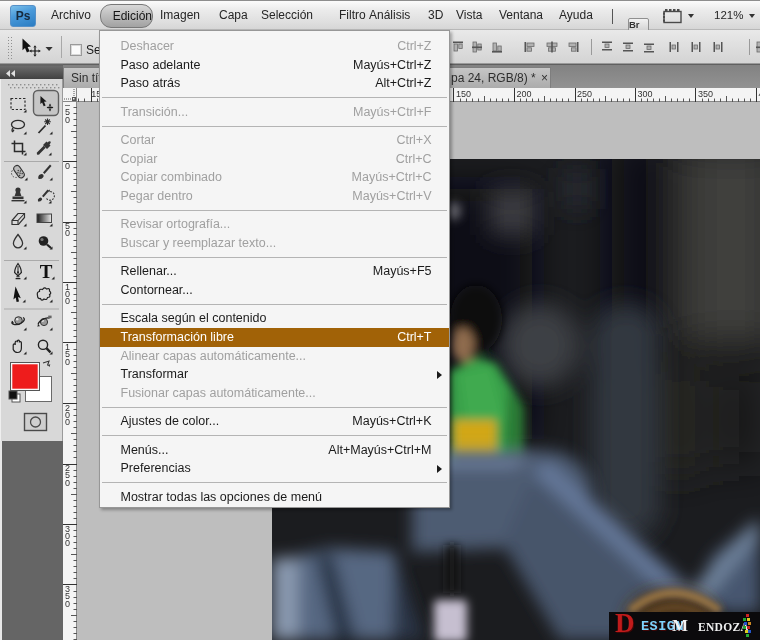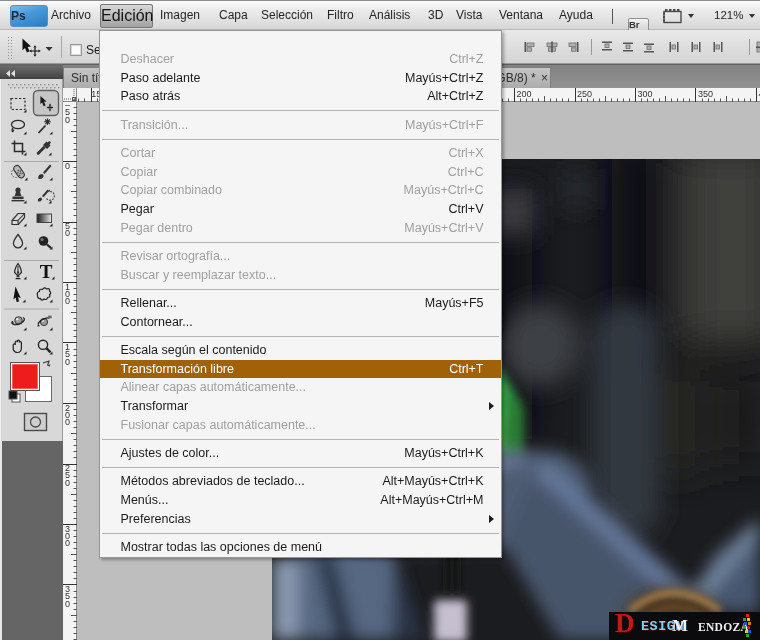--- a/index.html
+++ b/index.html
@@ -1,41 +1,41 @@
 <!DOCTYPE html>
 <html><head><meta charset="utf-8">
 <style>
 *{margin:0;padding:0;box-sizing:border-box}
 html,body{width:760px;height:640px;overflow:hidden;font-family:"Liberation Sans",sans-serif;background:#656565}
 
 #menubar{position:absolute;left:0;top:0;width:760px;height:30px;background:linear-gradient(#fbfbfb 0px,#ececec 30%,#dfdfdf 75%,#d6d6d6 100%);border-top:1px solid #8d8d8d;border-bottom:1px solid #b8b8b8}
 #menubar .mlab{position:absolute;top:7px;font-size:12px;color:#262626}
-#pslogo{position:absolute;left:10px;top:4px;width:38px;height:22px;border-radius:3px;background:linear-gradient(160deg,#7cc0ea 0%,#4a9ada 40%,#2a7cc2 100%);border:1px solid #5590c8;color:#16293c;font-size:12px;font-weight:bold;text-align:left;line-height:20px}
-#edbtn{position:absolute;left:100px;top:3px;width:53px;height:24px;background:linear-gradient(#d8d8d8,#bcbcbc 50%,#a2a2a2);border:1px solid #787878;border-radius:2px;color:#141414;font-size:16px;text-align:right;line-height:22px}
+#pslogo{position:absolute;left:10px;top:4px;width:26px;height:22px;border-radius:3px;background:linear-gradient(160deg,#7cc0ea 0%,#4a9ada 40%,#2a7cc2 100%);border:1px solid #5590c8;color:#16293c;font-size:12px;font-weight:bold;text-align:center;line-height:20px}
+#edbtn{position:absolute;left:100px;top:3px;width:53px;height:24px;background:linear-gradient(#d8d8d8,#bcbcbc 50%,#a2a2a2);border:1px solid #787878;border-radius:11px;color:#141414;font-size:12px;text-align:right;line-height:22px}
 #mbsep{position:absolute;left:612px;top:8px;width:1px;height:15px;background:#555}
 #brbtn{position:absolute;left:628px;top:17px;width:21px;height:14px;background:linear-gradient(#f2f2f2,#d2d2d2);border:1px solid #909090;border-radius:2px;color:#333;font-size:9.5px;font-weight:bold;line-height:12px}
 .dnarrow{position:absolute;width:0;height:0;border-left:3.6px solid transparent;border-right:3.6px solid transparent;border-top:4.6px solid #333}
 
 #optbar{position:absolute;left:0;top:30px;width:760px;height:34px;background:linear-gradient(#e9e9e9,#dcdcdc 60%,#d4d4d4);border-bottom:1px solid #9a9a9a}
 #optgrip{position:absolute;left:7px;top:6px;width:5px;height:23px;background-image:radial-gradient(circle,#909090 0.7px,transparent 0.9px);background-size:3px 3px}
 
 #collapsebar{position:absolute;left:0;top:66px;width:63px;height:13px;background:linear-gradient(#6c6c6c,#414141)}
 #toolspanel{position:absolute;left:0;top:79px;width:63px;height:362px;background:#d8d8d8;border-right:1px solid #9a9a9a;border-bottom:1px solid #9a9a9a}
 #tabbar{position:absolute;left:63px;top:64px;width:697px;height:24px;background:linear-gradient(#828282,#929292);border-top:1px solid #606060}
 #doctab{position:absolute;left:0px;top:2px;width:488px;height:22px;background:linear-gradient(#c6c6c6,#aaaaaa);border:1px solid #7e7e7e;border-bottom:none;color:#2e2e2e;font-size:12px;overflow:hidden}
 
 #corner{position:absolute;left:63px;top:88px;width:14px;height:14px;background:#f4f4f4;border-right:1px solid #888;border-bottom:1px solid #888}
 #hruler{position:absolute;left:77px;top:88px;width:683px;height:14px;background:#f4f4f4;border-bottom:1px solid #888}
 #vruler{position:absolute;left:63px;top:102px;width:14px;height:538px;background:#f4f4f4;border-right:1px solid #888}
 
 #canvas{position:absolute;left:77px;top:102px;width:683px;height:538px;background:#bebebe}
 #photo{position:absolute;left:272px;top:159px;width:488px;height:481px}
 #wm{position:absolute;left:609px;top:612px;width:151px;height:28px;background:#0b0a0c}
 
-#ddmenu{position:absolute;left:99px;top:30px;width:403px;background:#f5f5f5;border:1px solid #979797;box-shadow:2px 2px 3px rgba(0,0,0,0.3);padding-top:19px;padding-bottom:0.9px;font-size:12.5px}
+#ddmenu{position:absolute;left:99px;top:30px;width:351px;background:#f5f5f5;border:1px solid #979797;box-shadow:2px 2px 3px rgba(0,0,0,0.3);padding-top:6px;padding-bottom:0.9px;font-size:12.5px}
 .mi{position:relative;height:18.7px;line-height:18.7px;padding-left:20.5px;padding-right:17.5px;color:#1b1b1b;white-space:nowrap}
 .mi .sc{position:absolute;right:17.5px;top:0}
 .mi.dis{color:#a0a0a0}
 .mi.hl{background:#a16207;color:#fff}
 .mi .sub{position:absolute;right:7px;top:5.5px;width:0;height:0;border-top:4px solid transparent;border-bottom:4px solid transparent;border-left:5px solid #1b1b1b}
 .msep{height:1px;background:#b4b4b4;margin:4.3px 2px}
 #leftedge{position:absolute;left:0;top:441px;width:2px;height:199px;background:#e8e8e8}
 </style></head>
 <body>
 
@@ -128,21 +128,21 @@
     </svg>
   </div>
 
 <div id="menubar">
   <div id="pslogo">Ps</div>
   <span class="mlab" style="left:51px">Archivo</span>
   <div id="edbtn">Edición</div>
   <span class="mlab" style="left:160px">Imagen</span>
   <span class="mlab" style="left:219px">Capa</span>
   <span class="mlab" style="left:261px">Selección</span>
-  <span class="mlab" style="left:327px">Filtro</span>
+  <span class="mlab" style="left:339px">Filtro</span>
   <span class="mlab" style="left:369px">Análisis</span>
   <span class="mlab" style="left:428px">3D</span>
   <span class="mlab" style="left:456px">Vista</span>
   <span class="mlab" style="left:499px">Ventana</span>
   <span class="mlab" style="left:559px">Ayuda</span>
   <div id="mbsep"></div>
   <div id="brbtn">Br</div>
   <svg style="position:absolute;left:663px;top:8px" width="20" height="15">
       <rect x="1" y="2.5" width="17" height="11" fill="none" stroke="#4a4a4a" stroke-width="1.4"></rect>
       <g fill="#4a4a4a">
@@ -712,35 +712,33 @@
 <div id="ddmenu">
   <div class="mi dis">Deshacer<span class="sc">Ctrl+Z</span></div>
   <div class="mi">Paso adelante<span class="sc">Mayús+Ctrl+Z</span></div>
   <div class="mi">Paso atrás<span class="sc">Alt+Ctrl+Z</span></div>
   <div class="msep"></div>
   <div class="mi dis">Transición...<span class="sc">Mayús+Ctrl+F</span></div>
   <div class="msep"></div>
   <div class="mi dis">Cortar<span class="sc">Ctrl+X</span></div>
   <div class="mi dis">Copiar<span class="sc">Ctrl+C</span></div>
   <div class="mi dis">Copiar combinado<span class="sc">Mayús+Ctrl+C</span></div>
-  <div class="mi">Pegar<span class="sc">Ctrl+V</span></div>
   <div class="mi dis">Pegar dentro<span class="sc">Mayús+Ctrl+V</span></div>
   <div class="msep"></div>
   <div class="mi dis">Revisar ortografía...</div>
   <div class="mi dis">Buscar y reemplazar texto...</div>
   <div class="msep"></div>
   <div class="mi">Rellenar...<span class="sc">Mayús+F5</span></div>
   <div class="mi">Contornear...</div>
   <div class="msep"></div>
   <div class="mi">Escala según el contenido</div>
   <div class="mi hl">Transformación libre<span class="sc">Ctrl+T</span></div>
   <div class="mi dis">Alinear capas automáticamente...</div>
   <div class="mi">Transformar<span class="sub"></span></div>
   <div class="mi dis">Fusionar capas automáticamente...</div>
   <div class="msep"></div>
   <div class="mi">Ajustes de color...<span class="sc">Mayús+Ctrl+K</span></div>
   <div class="msep"></div>
-  <div class="mi">Métodos abreviados de teclado...<span class="sc">Alt+Mayús+Ctrl+K</span></div>
   <div class="mi">Menús...<span class="sc">Alt+Mayús+Ctrl+M</span></div>
   <div class="mi">Preferencias<span class="sub"></span></div>
   <div class="msep"></div>
   <div class="mi">Mostrar todas las opciones de menú</div>
 </div>
 
 </body></html>

